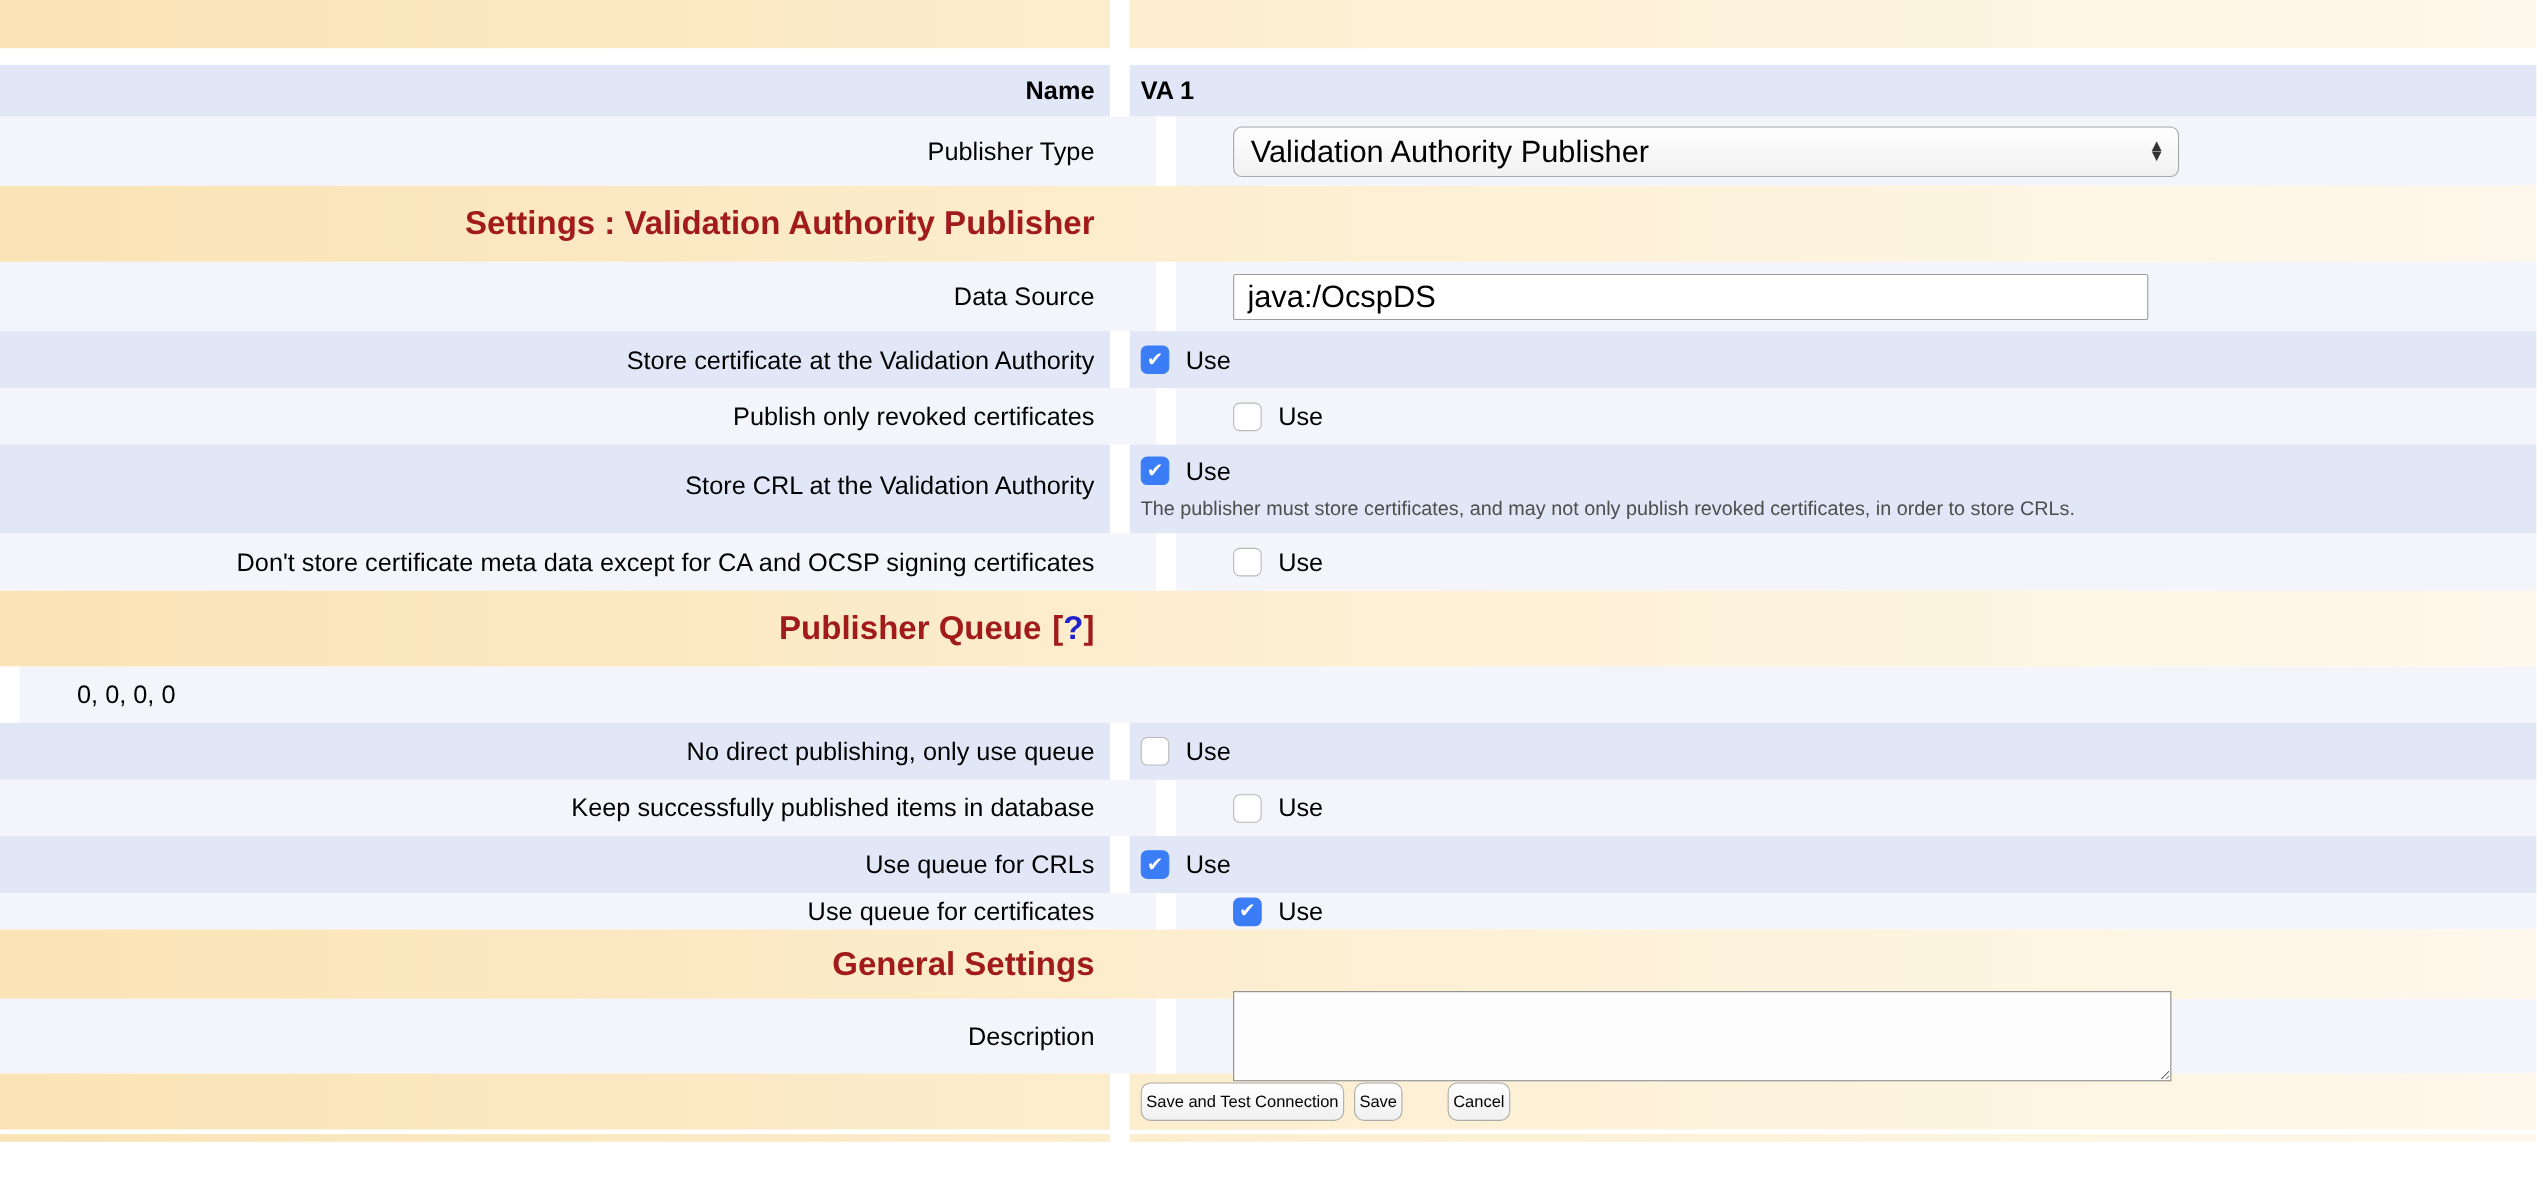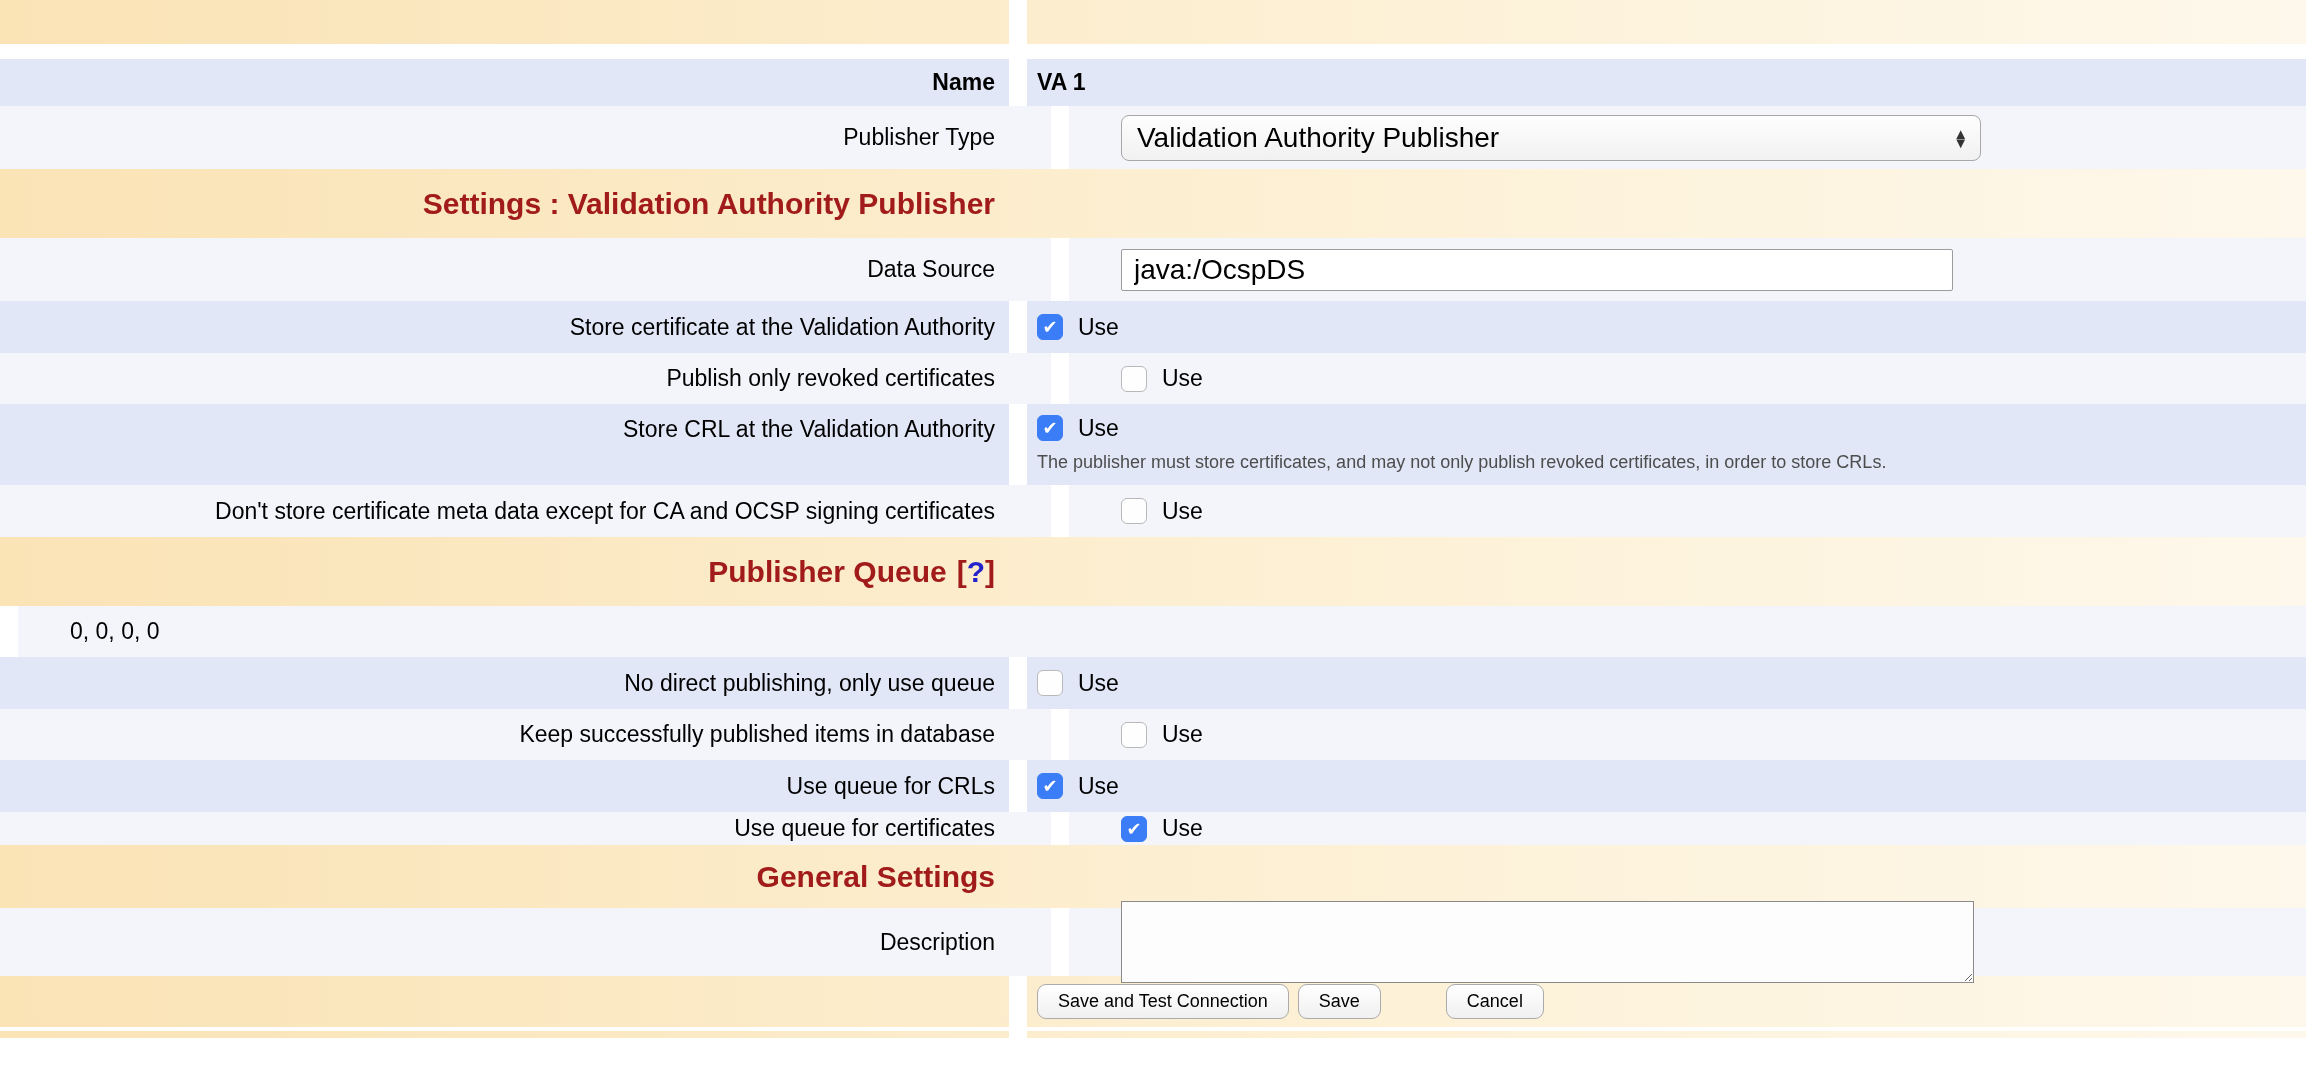--- a/index.html
+++ b/index.html
@@ -64,24 +64,24 @@
     background: #fff; font-size: 28px; padding: 0 12px;
     font-family: inherit; color: #000;
   }
   .tarea {
     width: 853px; height: 82px;
     border: 1.5px solid #8a8a8a;
     background: #fdfdfe; font-size: 26px; padding: 6px 10px;
     font-family: inherit; resize: both;
   }
   .btn {
-    height: 35px; padding: 0 20px;
+    height: 35px; padding: 0 4px;
     border: 1.5px solid #ababab; border-radius: 9px;
     background: linear-gradient(#ffffff, #f0f0f0);
-    font-size: 18px; font-family: inherit; color: #000;
+    font-size: 15px; font-family: inherit; color: #000;
     display: inline-flex; align-items: center; cursor: pointer;
   }
   .note { font-size: 18px; color: #4d4d4d; line-height: 1.25; margin-top: 7px; }
   .cbline { display: flex; align-items: center; height: 32px; }
 </style>
 </head>
 <body>
 
 <div class="row cream" style="height:44px">
   <div class="cl"></div>
@@ -137,21 +137,21 @@
 <div class="row light" style="height:51px">
   <div class="cl">Publish only revoked certificates</div>
   <div class="gap"></div>
   <div class="cr">
     <span class="cb"></span>
     <span class="cbl">Use</span>
   </div>
 </div>
 
 <div class="row blue" style="height:81px">
-  <div class="cl" style="align-items:flex-start;padding-top:12px">Store CRL at the Validation Authority</div>
+  <div class="cl" style="align-items:flex-start;padding-top:24px">Store CRL at the Validation Authority</div>
   <div class="gap"></div>
   <div class="cr" style="flex-direction:column;align-items:flex-start;justify-content:flex-start;padding-top:8px">
     <div class="cbline">
       <span class="cb on"></span>
       <span class="cbl">Use</span>
     </div>
     <div class="note">The publisher must store certificates, and may not only publish revoked certificates, in order to store CRLs.</div>
   </div>
 </div>
 
@@ -225,21 +225,21 @@
     <textarea class="tarea" style=""></textarea>
   </div>
 </div>
 
 <div class="row cream" style="height:51px">
   <div class="cl"></div>
   <div class="gap"></div>
   <div class="cr">
     <button class="btn">Save and Test Connection</button>
     <button class="btn" style="margin-left:9px">Save</button>
-    <button class="btn" style="margin-left:65px">Cancel</button>
+    <button class="btn" style="margin-left:41px">Cancel</button>
   </div>
 </div>
 
 <div class="row white" style="height:4px"></div>
 
 <div class="row cream" style="height:7px">
   <div class="cl"></div>
   <div class="gap"></div>
   <div class="cr"></div>
 </div>

